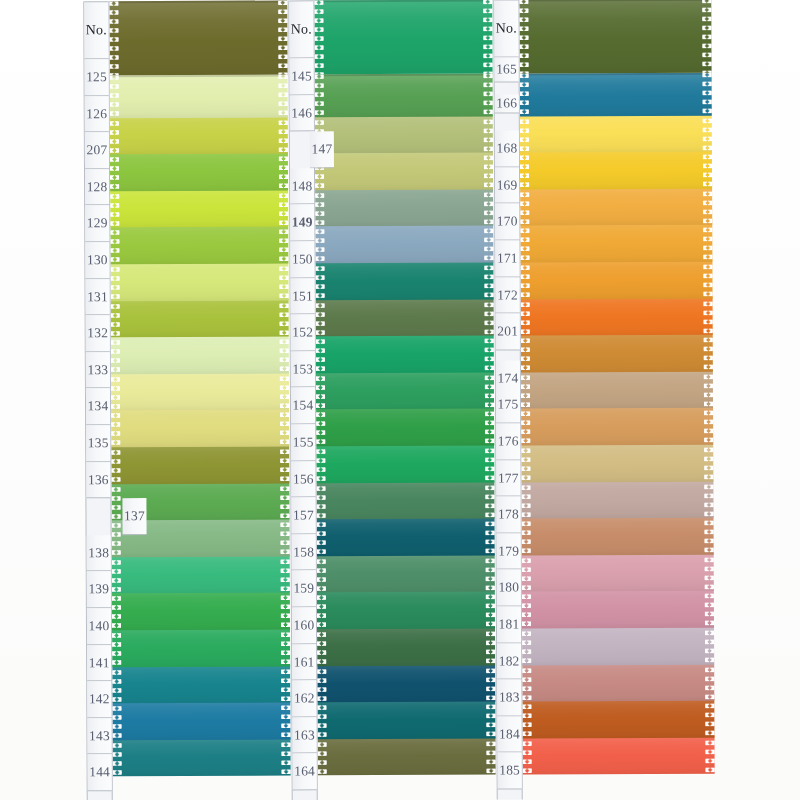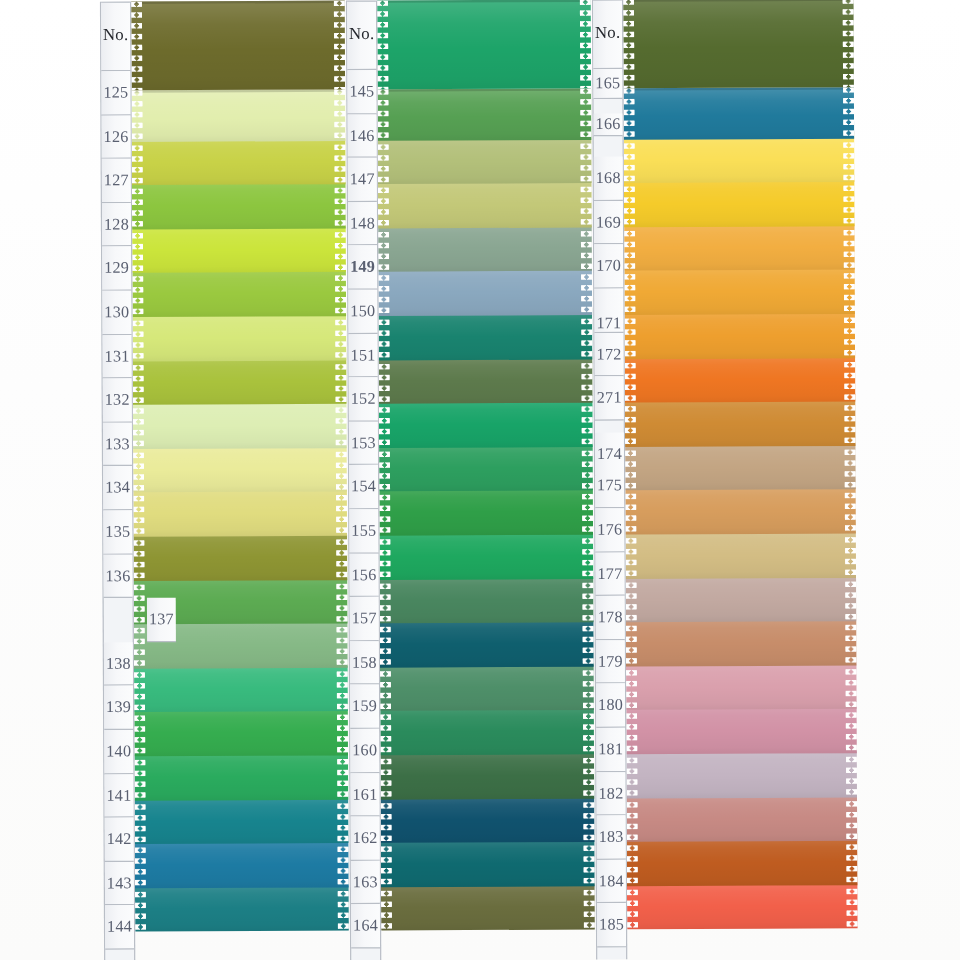--- a/index.html
+++ b/index.html
@@ -262,21 +262,21 @@
               <div class="lcell head" style="top: 0px; height: 58px;">
                 <span>No.</span>
               </div>
               <div class="lcell" style="top: 58px; height: 36.6px;">
                 <span>125</span>
               </div>
               <div class="lcell" style="top: 94.6px; height: 36.6px;">
                 <span>126</span>
               </div>
               <div class="lcell" style="top: 131.2px; height: 36.6px;">
-                <span>127</span>
+                <span>207</span>
               </div>
               <div class="lcell" style="top: 167.8px; height: 36.6px;">
                 <span>128</span>
               </div>
               <div class="lcell" style="top: 204.4px; height: 36.6px;">
                 <span>129</span>
               </div>
               <div class="lcell" style="top: 241px; height: 36.6px; text-align: center;">
                 <span>130</span>
               </div>
@@ -472,21 +472,21 @@
             <div class="labelstrip" style="width: 26px;">
               <div class="lcell head" style="top: 0px; height: 58px;">
                 <span>No.</span>
               </div>
               <div class="lcell" style="top: 58px; height: 36.6px;">
                 <span>145</span>
               </div>
               <div class="lcell" style="top: 94.6px; height: 36.6px;">
                 <span>146</span>
               </div>
-              <div class="lcell" style="top: 131.2px; height: 36.6px;">
+              <div class="lcell" style="top: 131.2px; height: 36.6px; margin-left: 20px;">
                 <span>147</span>
               </div>
               <div class="lcell" style="top: 167.8px; height: 36.6px;">
                 <span>148</span>
               </div>
               <div class="lcell" style="top: 204.4px; height: 36.6px; font-weight: bold;">
                 <span>149</span>
               </div>
               <div class="lcell" style="top: 241px; height: 36.6px;">
                 <span>150</span>
@@ -692,28 +692,28 @@
               </div>
               <div class="lcell" style="top: 131.2px; height: 36.6px;">
                 <span>168</span>
               </div>
               <div class="lcell" style="top: 167.8px; height: 36.6px;">
                 <span>169</span>
               </div>
               <div class="lcell" style="top: 204.4px; height: 36.6px;">
                 <span>170</span>
               </div>
-              <div class="lcell" style="top: 241px; height: 36.6px; align-items: flex-end;">
+              <div class="lcell" style="top: 241px; height: 36.6px;">
                 <span>171</span>
               </div>
               <div class="lcell" style="top: 277.6px; height: 36.6px;">
                 <span>172</span>
               </div>
               <div class="lcell" style="top: 314.2px; height: 36.6px;">
-                <span>271</span>
+                <span>201</span>
               </div>
               <div class="lcell" style="top: 350.8px; height: 36.6px; margin-top: 10px;">
                 <span>174</span>
               </div>
               <div class="lcell" style="top: 387.4px; height: 36.6px;">
                 <span>175</span>
               </div>
               <div class="lcell" style="top: 424px; height: 36.6px;">
                 <span>176</span>
               </div>

